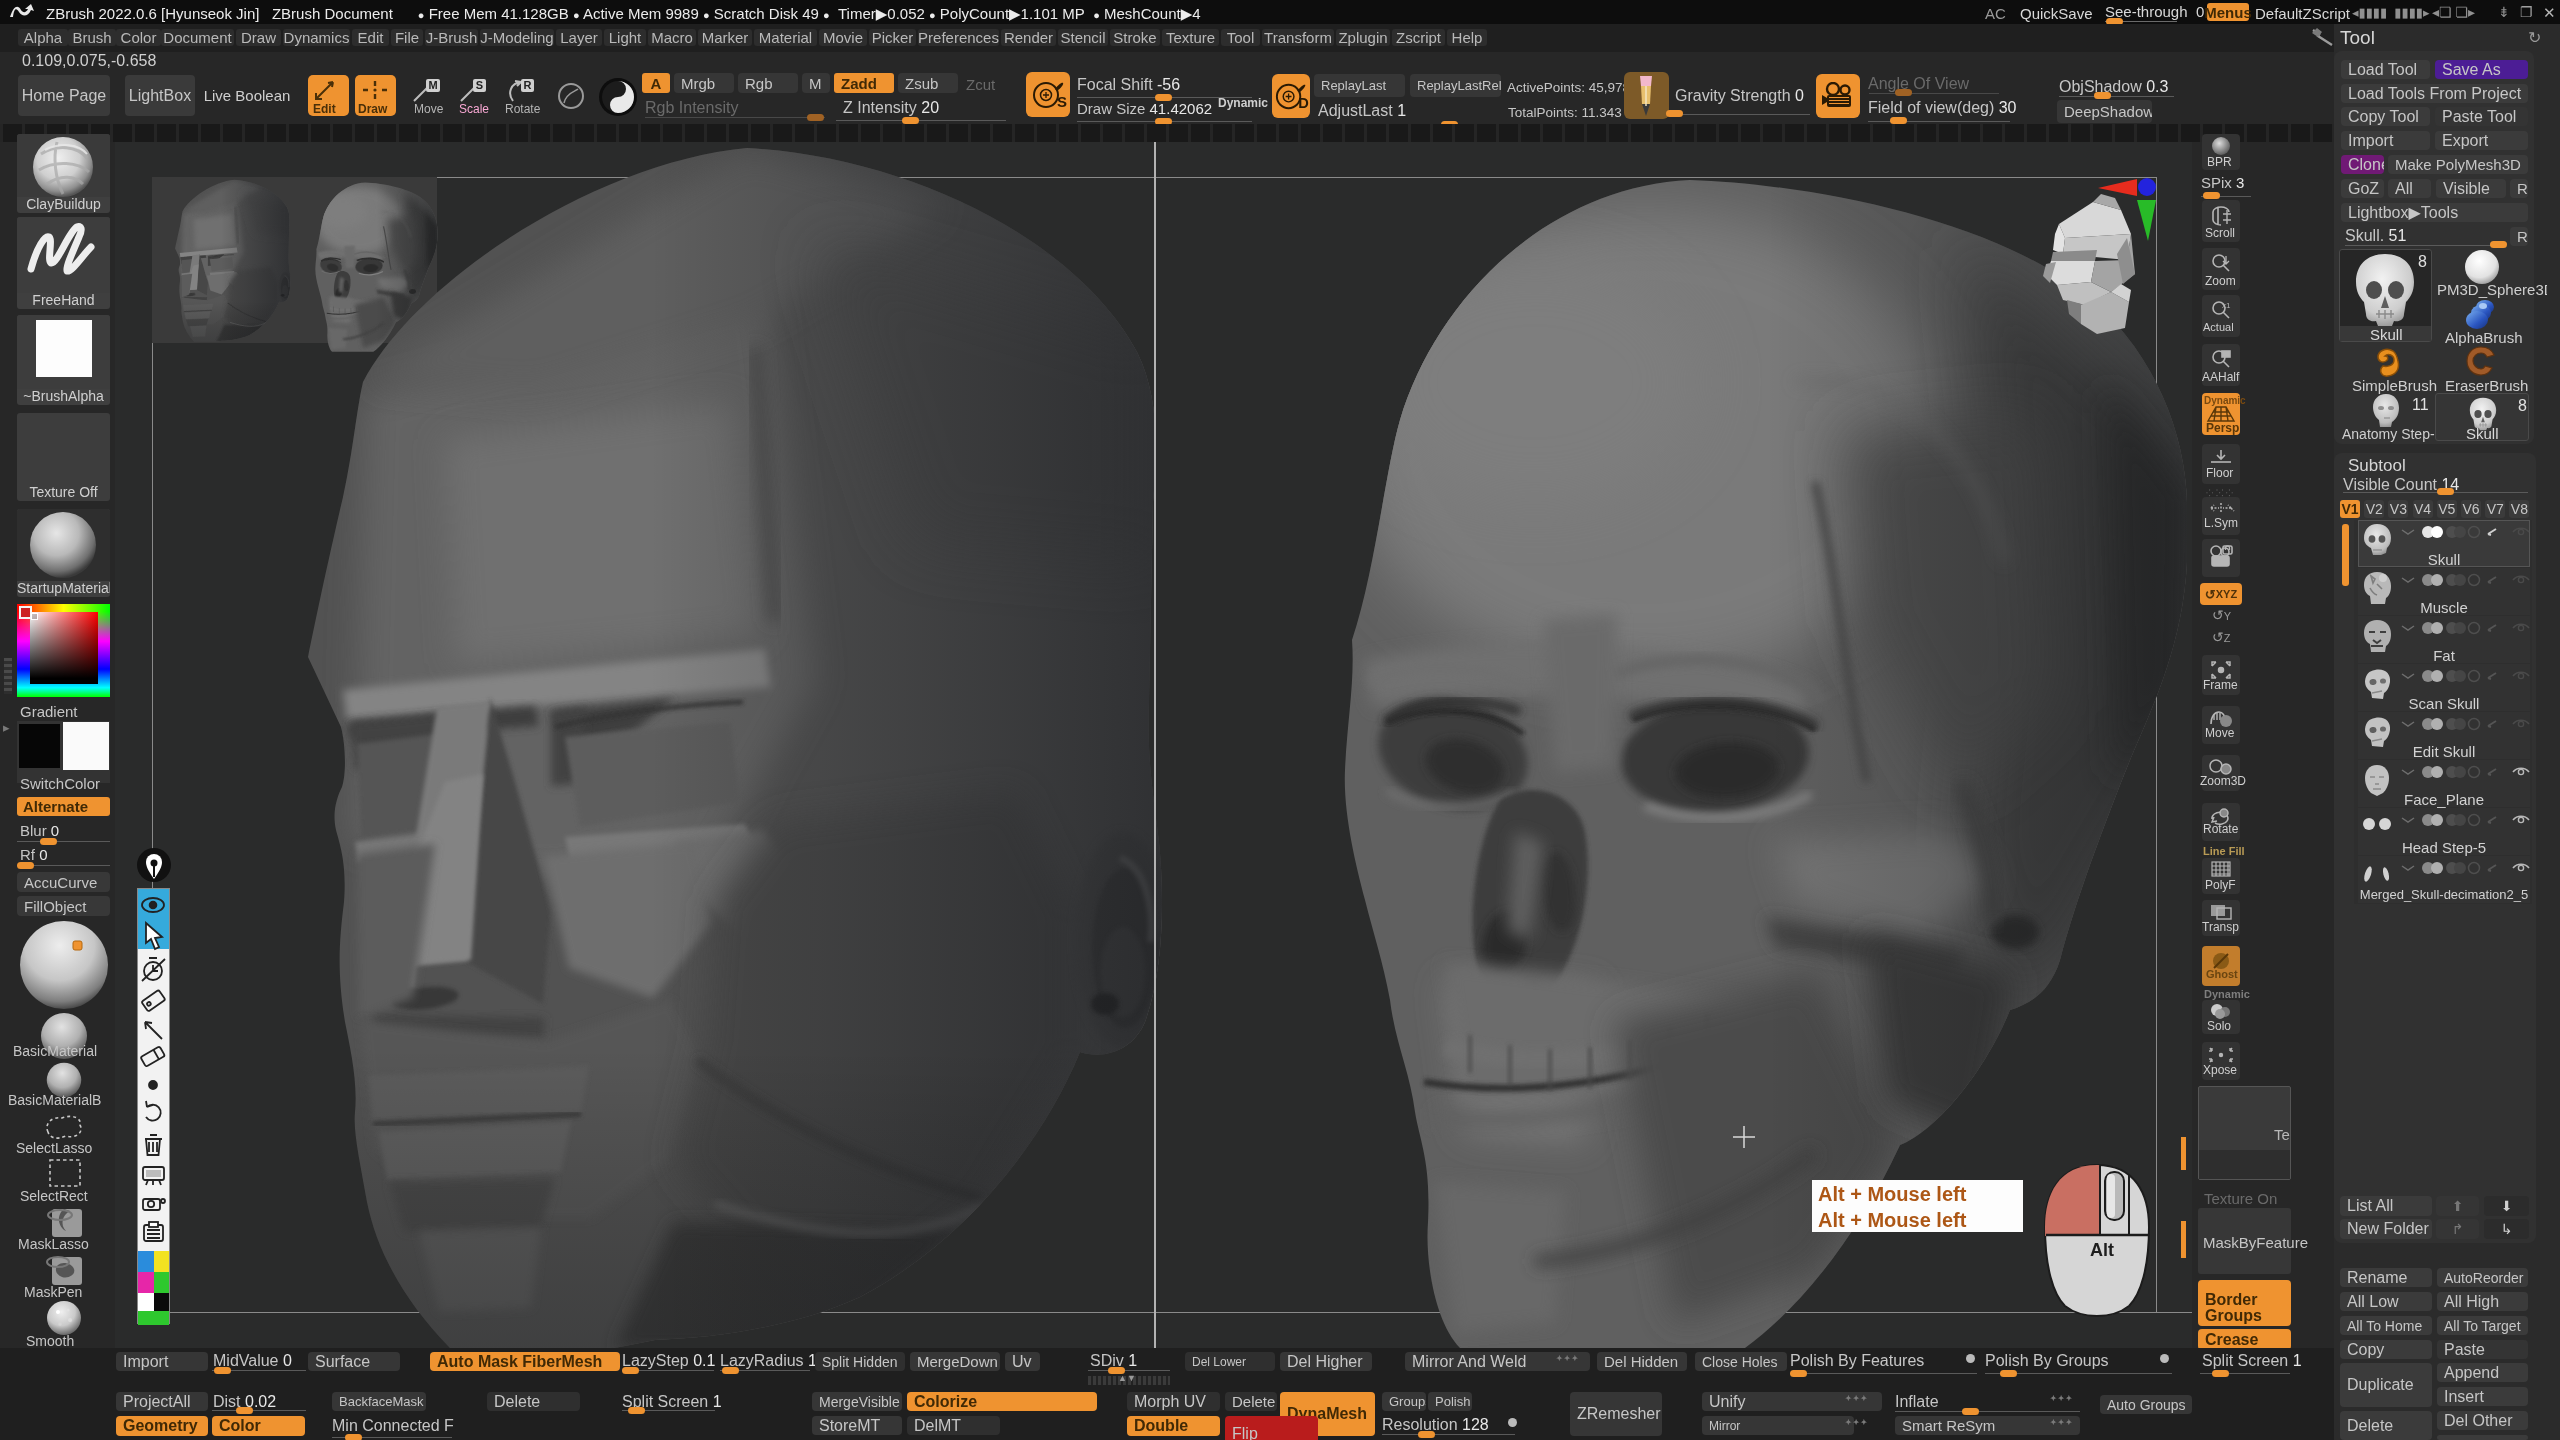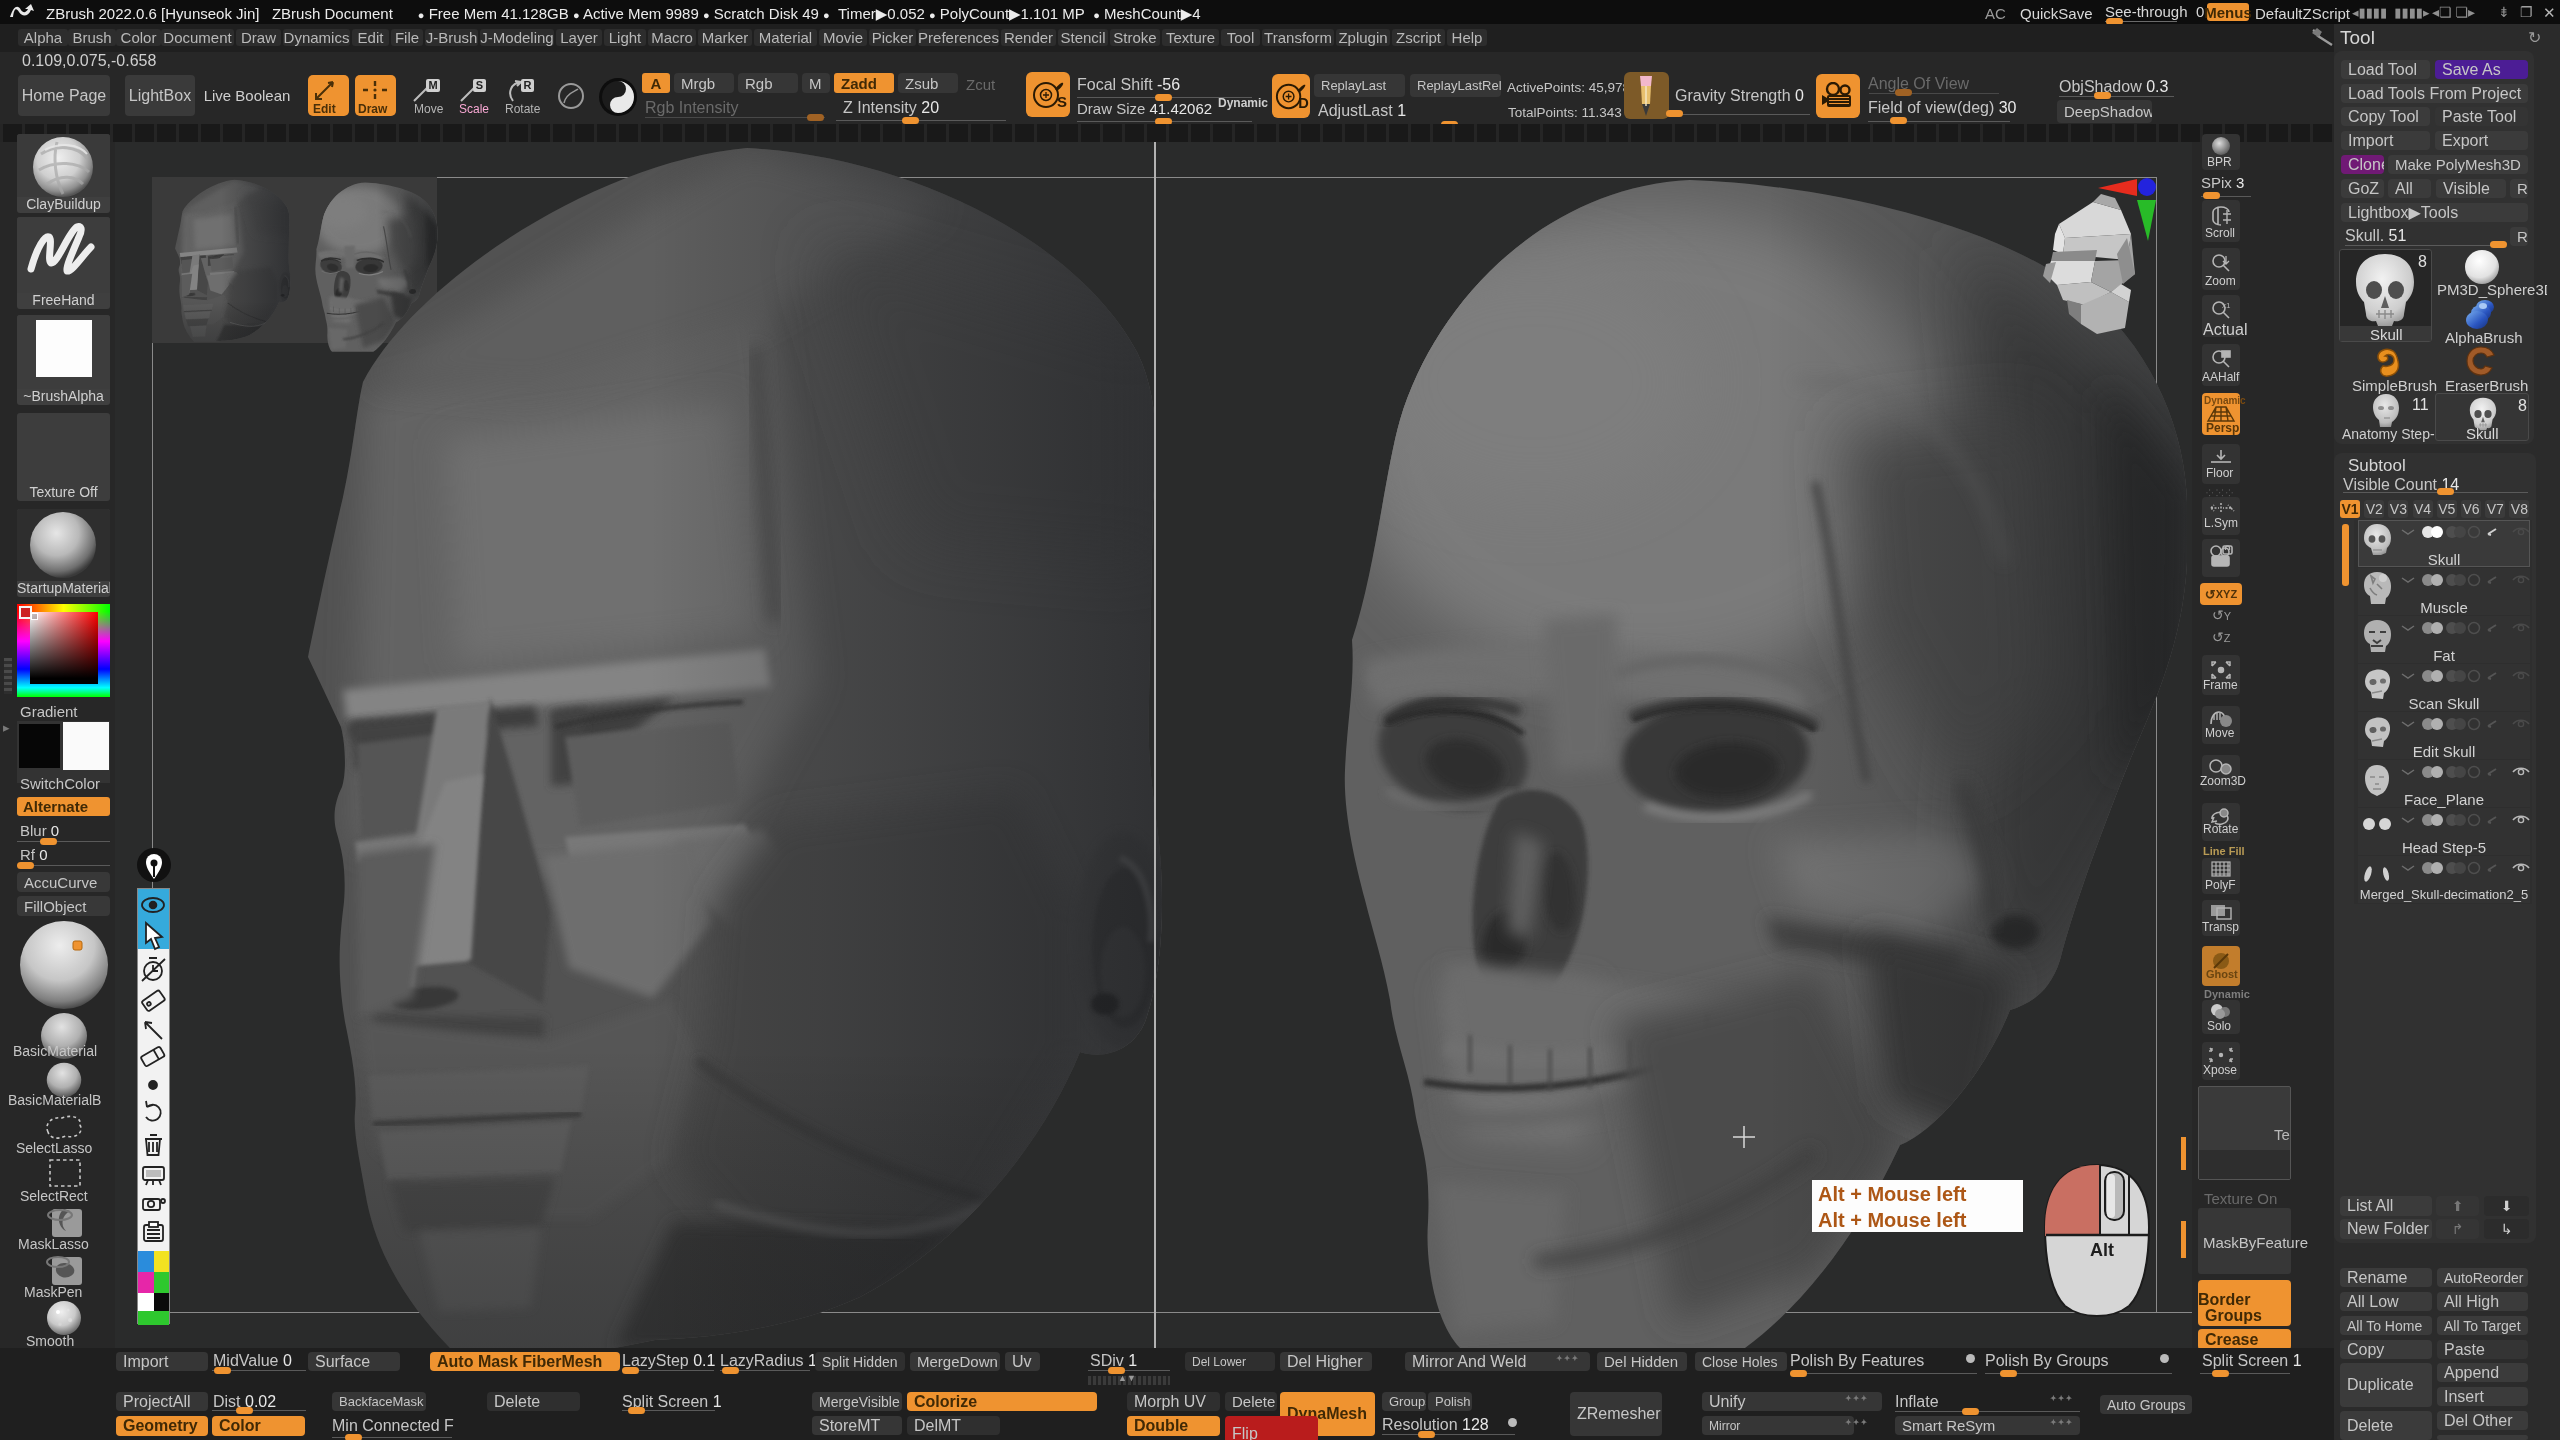--- a/index.html
+++ b/index.html
@@ -610,21 +610,21 @@
       <line x1="14" y1="14" x2="20" y2="20"></line>
       <path d="M17 5 v8 m-3 -3 l3 3 l3 -3" stroke-width="1.3"></path>
     </svg>
 <div class="t" style="left:2205px;top:274px;font-size:12px;color:#cfcfcf">Zoom</div>
 <div class="ab" style="left:2202px;top:295px;width:38px;height:42px;background:#333;border-radius:4px"></div>
 <svg class="ab" style="left:2209px;top:298px" width="24" height="24" viewBox="0 0 24 24" stroke="#b5b5b5" fill="none" stroke-width="1.6">
       <circle cx="10" cy="10" r="6"></circle>
       <line x1="14" y1="14" x2="20" y2="20"></line>
       <text x="13" y="10" font-size="8" fill="#b5b5b5" stroke="none">x1</text>
     </svg>
-<div class="t" style="left:2203px;top:321px;font-size:16px;color:#cfcfcf">Actual</div>
+<div class="t" style="left:2203px;top:321px;font-size:11px;color:#cfcfcf">Actual</div>
 <div class="ab" style="left:2202px;top:344px;width:38px;height:42px;background:#333;border-radius:4px"></div>
 <svg class="ab" style="left:2209px;top:347px" width="24" height="24" viewBox="0 0 24 24" stroke="#b5b5b5" fill="none" stroke-width="1.6">
       <circle cx="10" cy="10" r="6"></circle>
       <line x1="14" y1="14" x2="20" y2="20"></line>
       <rect x="13" y="4" width="8" height="6" fill="#b5b5b5"></rect>
     </svg>
 <div class="t" style="left:2202px;top:370px;font-size:12px;color:#cfcfcf">AAHalf</div>
 <div class="ab org" style="left:2202px;top:393px;width:38px;height:42px;border-radius:4px"></div>
 <div class="ab" style="left:2204px;top:395px;font-size:10px;font-weight:bold;color:#7a4a10">Dynamic</div>
 <svg class="ab" style="left:2206px;top:405px" width="30" height="18" viewBox="0 0 30 18" stroke="#5a3708" fill="none" stroke-width="1.4">
@@ -712,21 +712,21 @@
       <circle cx="13" cy="10" r="1.5" fill="#b5b5b5"></circle>
     </svg>
 <div class="t" style="left:2203px;top:1063px;font-size:12px;color:#cfcfcf">Xpose</div>
 
 <div class="ab" style="left:2198px;top:1086px;width:93px;height:94px;background:#3a3a3a;border:1px solid #555;border-radius:2px"></div>
 <div class="ab" style="left:2199px;top:1150px;width:91px;height:29px;background:#2e2e2e"></div>
 <div class="t" style="left:2274px;top:1126px;font-size:15px;color:#b9b9b9">Te</div>
 <div class="td" style="left:2204px;top:1190px;font-size:15px">Texture On</div>
 <div class="ab" style="left:2198px;top:1208px;width:93px;height:66px;background:#373737;border-radius:3px"></div>
 <div class="t" style="left:2203px;top:1234px;font-size:15px">MaskByFeature</div>
-<div class="ab org" style="left:2198px;top:1280px;width:93px;height:39px;border-radius:4px;display:flex;align-items:center;font-size:16px">Border</div>
+<div class="ab org" style="left:2198px;top:1280px;width:93px;height:39px;border-radius:4px;display:flex;align-items:center;padding-left:7px;font-size:16px">Border</div>
 <div class="ab org" style="left:2198px;top:1305px;width:93px;height:21px;border-radius:4px;display:flex;align-items:center;padding-left:7px;font-size:16px">Groups</div>
 <div class="ab org" style="left:2198px;top:1329px;width:93px;height:21px;border-radius:4px;display:flex;align-items:center;padding-left:7px;font-size:16px">Crease</div>
 <div class="t" style="left:2202px;top:1354px;font-size:16px">Split Screen <span style="color:#e8e8e8">1</span></div>
 <div class="sl" style="left:2198px;top:1372px;width:80px"></div>
 <div class="h" style="left:2216px;top:1368px"></div>
 
 <div class="ab" style="left:2334px;top:24px;width:226px;height:1416px;background:#2b2b2b"></div>
 <svg class="ab" style="left:2310px;top:27px" width="26" height="20" viewBox="0 0 26 20">
       <path d="M3 3 L10 8 M10 4 L8 9 L22 18" stroke="#9a9a9a" stroke-width="2.4" fill="none"></path>
       <path d="M2 6 L7 1 L12 5 L8 10 Z" fill="#7a7a7a"></path>

